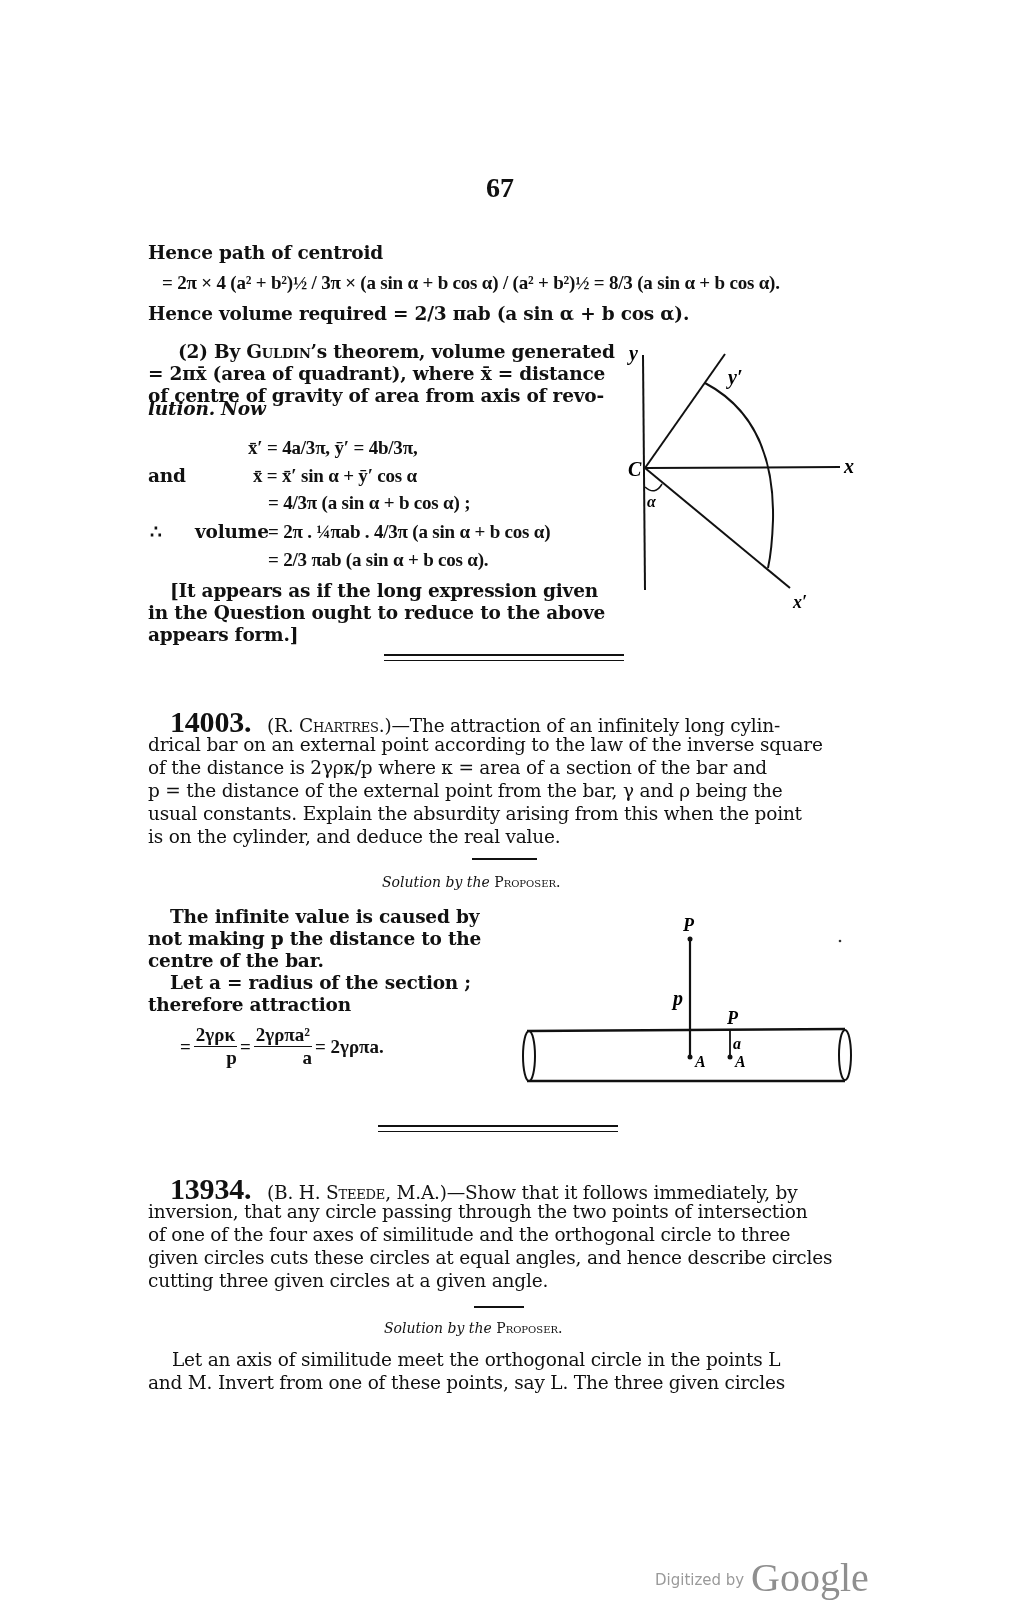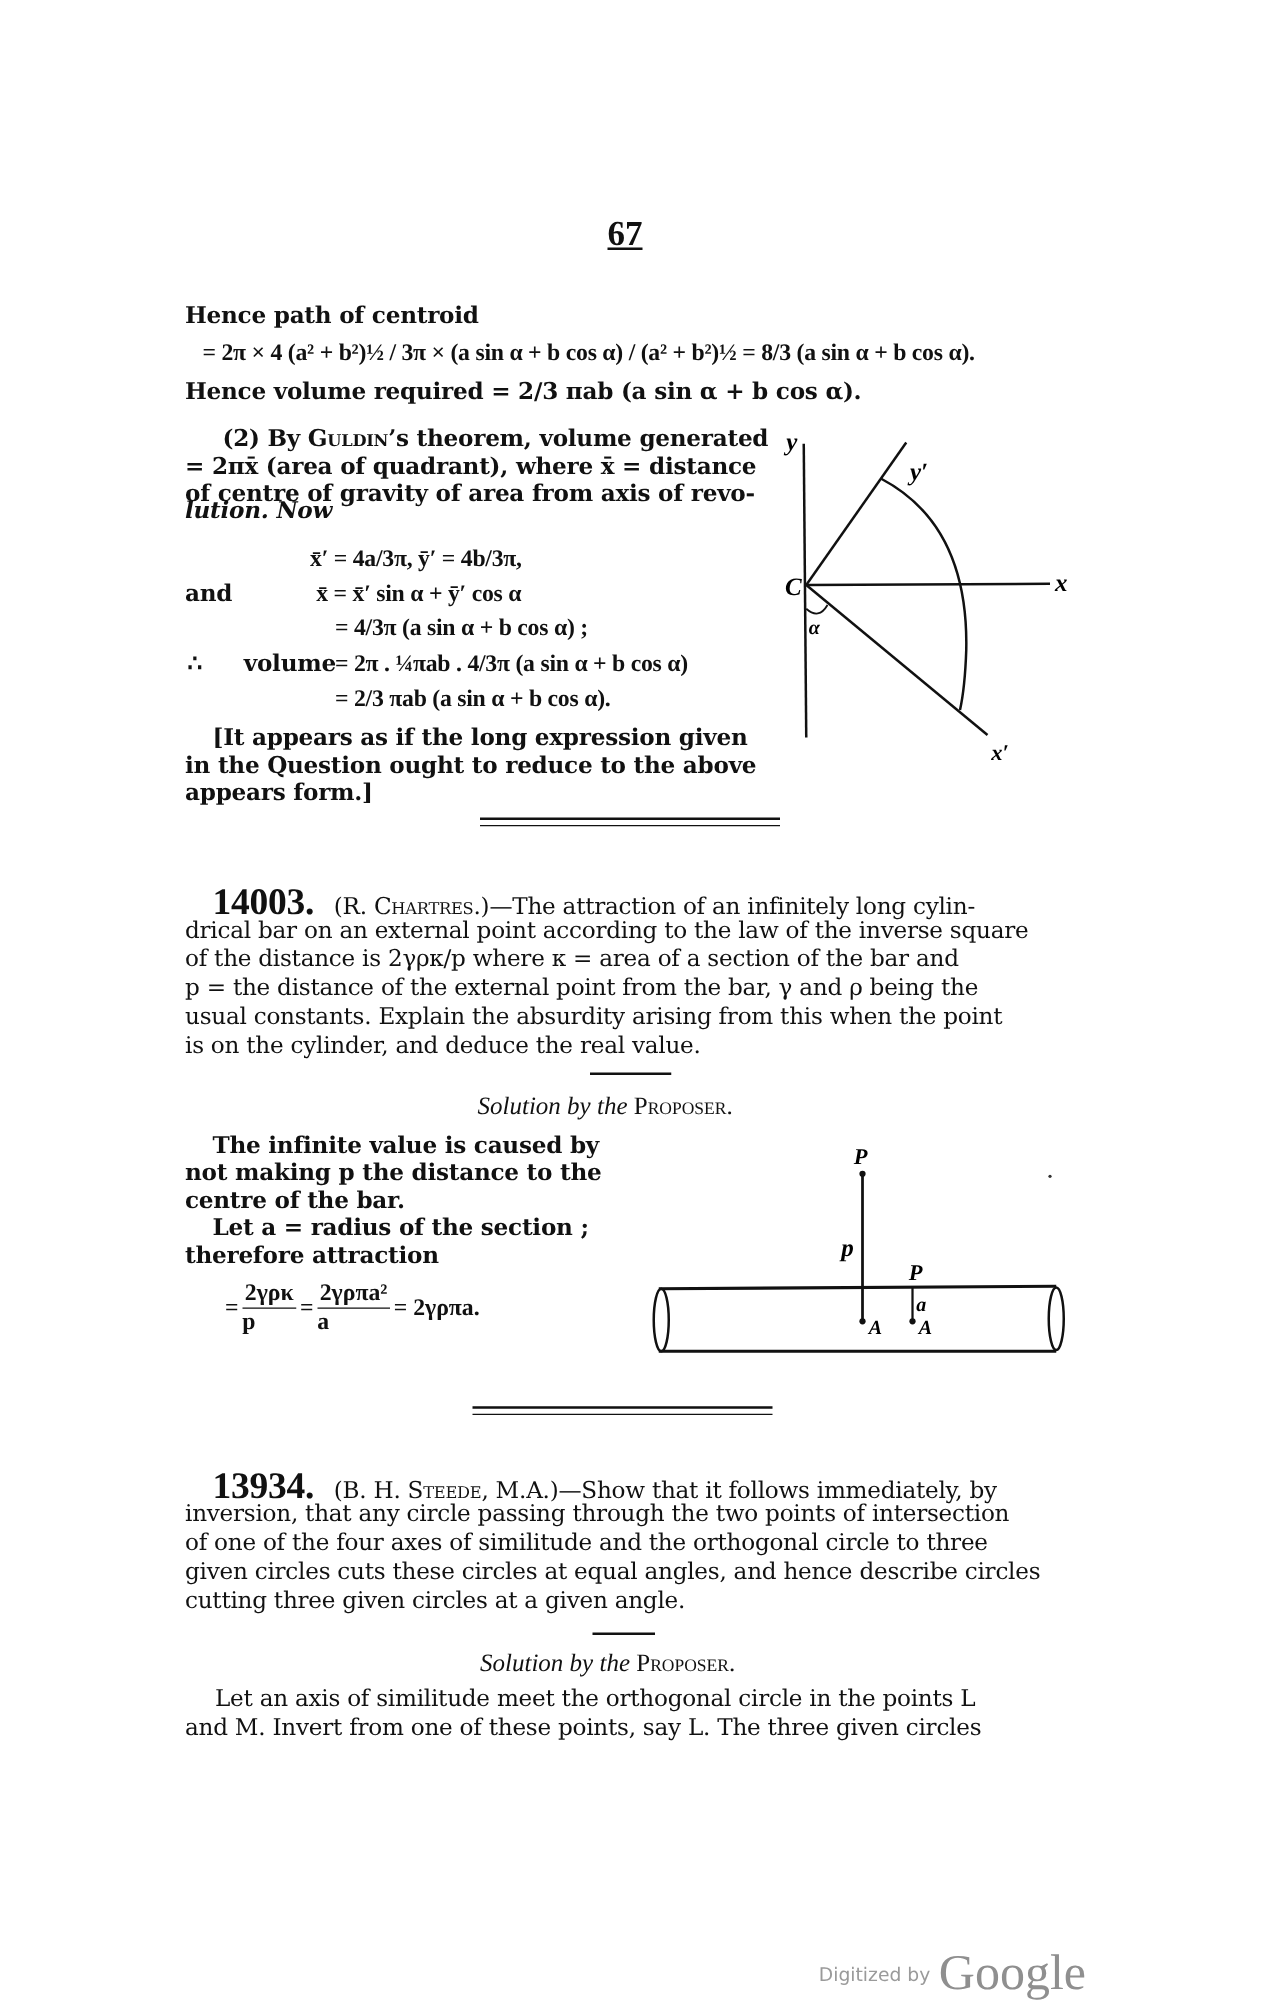--- a/index.html
+++ b/index.html
@@ -2,30 +2,30 @@
 <html><head>
 <meta charset="utf-8">
 <style>
   html, body { margin: 0; padding: 0; background: #ffffff; }
   body { width: 1019px; height: 1608px; position: relative; overflow: hidden;
          font-family: "DejaVu Serif", "Liberation Serif", serif; color: #111; }
   .abs { position: absolute; }
   .txt { font-size: 18.5px; line-height: 22px; white-space: nowrap; font-weight: bold; letter-spacing: -0.2px; text-align: right; }
   .txt.reg { font-weight: normal; }
   .page-number { left: 0; width: 1000px; top: 172px; text-align: center; font-size: 28px; font-weight: bold;
-                 font-family: "Liberation Serif", serif; text-decoration: underline; }
+                 font-family: "Liberation Serif", serif; }
   .sc { font-variant: small-caps; }
   i { font-style: italic; }
   .rule { position: absolute; background: #111; height: 2px; }
   .rule.thin { height: 1px; }
   .eq { font-family: "Liberation Serif", serif; font-size: 19px; font-weight: bold; }
   .heading-num { font-size: 30px; font-weight: bold; font-family: "Liberation Serif", serif; }
-  .solution-head { font-size: 20px; font-weight: normal; font-family: Liberation Serif, serif; }
+  .solution-head { font-size: 14px; font-weight: normal; }
   .solution-head i { font-style: italic; }
-  .frac { display: inline-block; vertical-align: middle; text-align: left; margin: 0 3px; }
+  .frac { display: inline-block; vertical-align: middle; text-align: right; margin: 0 3px; }
   .frac .num { display: block; border-bottom: 1.5px solid #111; padding: 0 2px; line-height: 22px; }
   .frac .den { display: block; line-height: 22px; }
   .watermark { left: 655px; top: 1554px; color: #9a9a9a; font-family: "DejaVu Sans", sans-serif; font-size: 15px; }
   .watermark .brand { font-family: "Liberation Serif", serif; font-size: 40px; color: #8f8f8f; vertical-align: -6px; margin-left: 2px; }
   svg text { font-family: "Liberation Serif", serif; font-style: italic; font-weight: bold; }
 </style>
 </head>
 <body>
 
 <div class="abs page-number">67</div>

